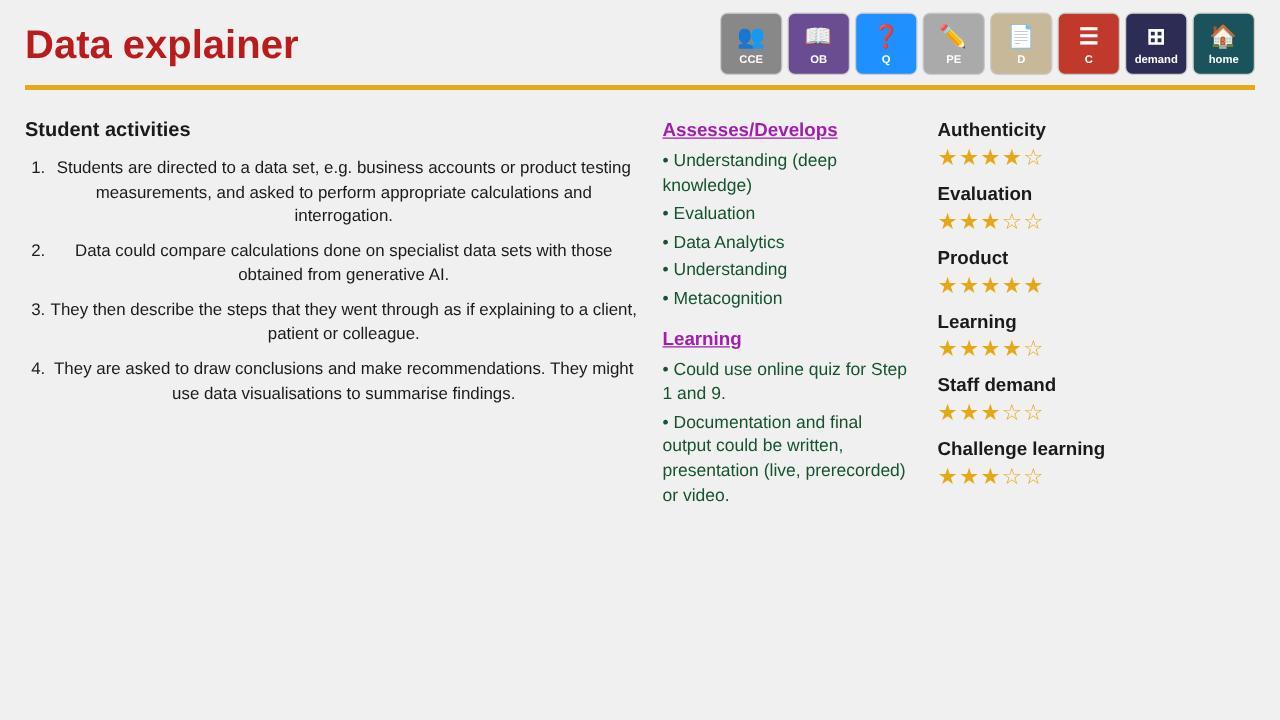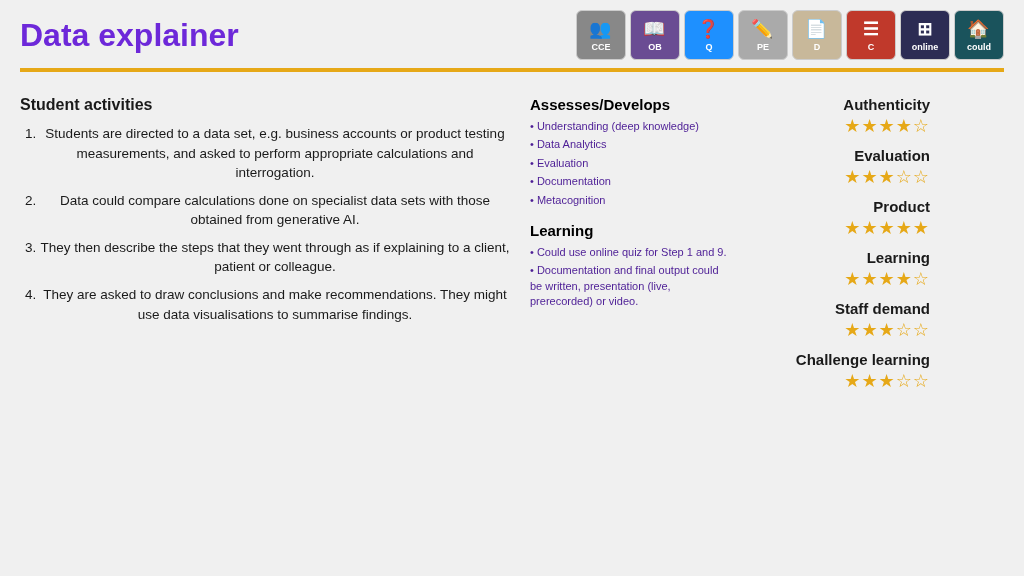--- a/index.html
+++ b/index.html
@@ -16,21 +16,21 @@
       display: flex;
       align-items: center;
       justify-content: space-between;
       padding: 10px 20px 8px 20px;
       background: #f0f0f0;
     }
 
     .title {
       font-size: 32px;
       font-weight: bold;
-      color: #6d28d9;
+      color: #b91c1c;
       text-align: right;
     }
 
     .nav-icons {
       display: flex;
       gap: 4px;
     }
 
     .nav-icon {
       width: 50px;
@@ -96,44 +96,44 @@
       text-align: center;
     }
 
     .middle-panel {
       flex: 0 0 200px;
     }
 
     .middle-panel h3 {
       font-size: 15px;
       font-weight: bold;
-      color: #000000;
+      color: #a21caf;
       margin-bottom: 6px;
+      text-decoration: underline;
     }
 
     .middle-panel ul {
       list-style: none;
       padding-left: 0;
-      font-size: 11px;
-      color: #4c1d95;
+      font-size: 14px;
+      color: #14532d;
       margin-bottom: 14px;
     }
 
     .middle-panel ul li::before {
       content: "• ";
     }
 
     .middle-panel ul li {
       margin-bottom: 3px;
       line-height: 1.4;
     }
 
     .right-panel {
       flex: 0 0 180px;
-      text-align: right;
     }
 
     .rating-item {
       margin-bottom: 10px;
     }
 
     .rating-label {
       font-size: 15px;
       font-weight: bold;
       color: #1a1a1a;
@@ -172,25 +172,25 @@
     <div class="nav-icon tan">
       <span class="icon-symbol">📄</span>
       <span>D</span>
     </div>
     <div class="nav-icon red">
       <span class="icon-symbol">☰</span>
       <span>C</span>
     </div>
     <div class="nav-icon dark">
       <span class="icon-symbol">⊞</span>
-      <span>online</span>
+      <span>demand</span>
     </div>
     <div class="nav-icon teal">
       <span class="icon-symbol">🏠</span>
-      <span>could</span>
+      <span>home</span>
     </div>
   </div>
 </div>
 
 <div class="gold-line"></div>
 
 <div class="content">
   <div class="left-panel">
     <h2>Student activities</h2>
     <ol>
@@ -198,23 +198,23 @@
       <li>Data could compare calculations done on specialist data sets with those obtained from generative AI.</li>
       <li>They then describe the steps that they went through as if explaining to a client, patient or colleague.</li>
       <li>They are asked to draw conclusions and make recommendations. They might use data visualisations to summarise findings.</li>
     </ol>
   </div>
 
   <div class="middle-panel">
     <h3>Assesses/Develops</h3>
     <ul>
       <li>Understanding (deep knowledge)</li>
+      <li>Evaluation</li>
       <li>Data Analytics</li>
-      <li>Evaluation</li>
-      <li>Documentation</li>
+      <li>Understanding</li>
       <li>Metacognition</li>
     </ul>
 
     <h3>Learning</h3>
     <ul>
       <li>Could use online quiz for Step 1 and 9.</li>
       <li>Documentation and final output could be written, presentation (live, prerecorded) or video.</li>
     </ul>
   </div>
 

